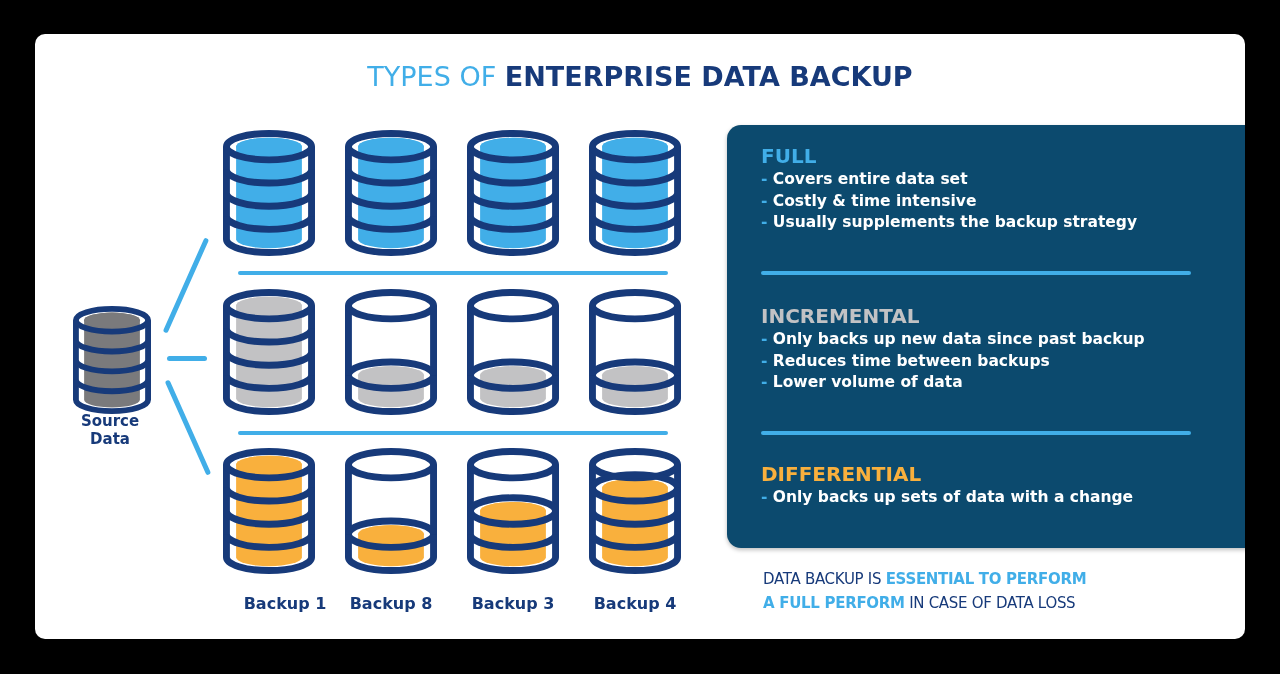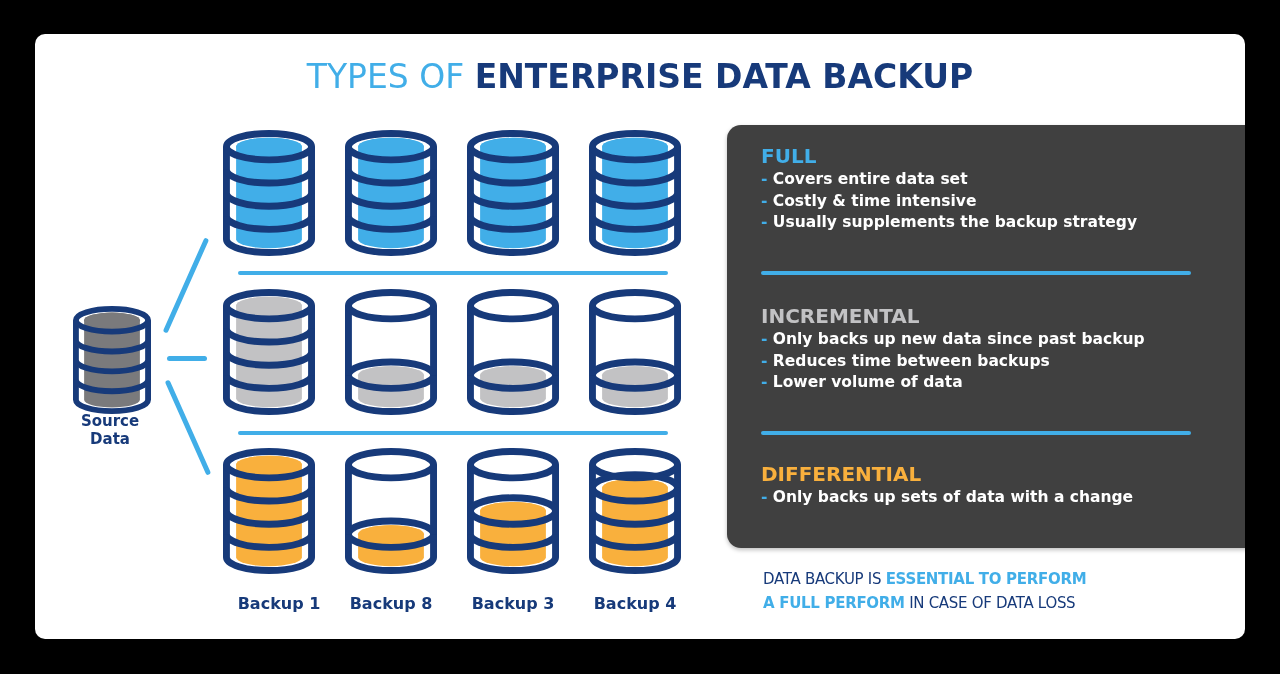--- a/index.html
+++ b/index.html
@@ -7,21 +7,21 @@
       width: 1280px; height: 674px; background: #000000;
       position: relative; overflow: hidden;
       font-family: "Liberation Sans", sans-serif;
     }
     .card {
       position: absolute; left: 35px; top: 34px; width: 1210px; height: 605px;
       background: #ffffff; border-radius: 10px; overflow: hidden;
     }
     .title {
       position: absolute; left: 0; top: 23px; width: 1210px; text-align: center;
-      font-family: "DejaVu Sans", sans-serif; font-size: 33px; letter-spacing: 0px;
+      font-family: "DejaVu Sans", sans-serif; font-size: 27px; letter-spacing: 0px;
       line-height: 40px; white-space: nowrap;
     }
     .title .light { color: #41aee8; font-weight: normal; }
     .title .bold { color: #173a7a; font-weight: bold; }
 
     .cyl { position: absolute; }
     .divider {
       position: absolute; height: 4px; background: #41aee8; border-radius: 2px;
     }
     .fan-line {
@@ -33,21 +33,21 @@
       color: #173a7a; font-weight: bold; font-size: 15px; line-height: 18px;
       font-family: "DejaVu Sans", sans-serif;
     }
     .backup-label {
       position: absolute; top: 560px; width: 120px; text-align: center;
       color: #173a7a; font-weight: bold; font-size: 16px;
       font-family: "DejaVu Sans", sans-serif;
     }
     .panel {
       position: absolute; left: 692px; top: 91px; width: 530px; height: 423px;
-      background: #404040; border-radius: 14px 0 0 14px;
+      background: #0c4a6e; border-radius: 14px 0 0 14px;
       box-shadow: 0 2px 4px rgba(0,0,0,0.25);
     }
     .sec { position: absolute; left: 34px; }
     .sec-title {
       font-family: "DejaVu Sans", sans-serif; font-weight: bold; font-size: 20px;
       line-height: 22px; margin-bottom: 2px;
     }
     .sec-item {
       color: #ffffff; font-family: "DejaVu Sans", sans-serif; font-weight: bold;
       font-size: 15.5px; line-height: 21.5px; white-space: nowrap;
@@ -195,21 +195,21 @@
           <path d="M 3.450000000000003 39.839999999999996 A 42.55 13.229999999999999 0 0 0 88.55 39.839999999999996" fill="none" stroke="#173a7a" stroke-width="6.8999999999999995"></path>
           <path d="M 3.450000000000003 62.99999999999999 A 42.55 13.229999999999999 0 0 0 88.55 62.99999999999999" fill="none" stroke="#173a7a" stroke-width="6.8999999999999995"></path>
           <path d="M 3.450000000000003 86.16 A 42.55 13.229999999999999 0 0 0 88.55 86.16" fill="none" stroke="#173a7a" stroke-width="6.8999999999999995"></path>
           <path d="M 3.450000000000003 39.839999999999996 A 42.55 13.229999999999999 0 0 1 88.55 39.839999999999996" fill="none" stroke="#173a7a" stroke-width="6.8999999999999995"></path>
         </svg></div>
     </div>
 
   <div class="divider" style="left:203px; top:237px; width:430px;"></div>
   <div class="divider" style="left:203px; top:397px; width:430px;"></div>
 
-  <div class="backup-label" style="left:184px;">Backup 1</div>
+  <div class="backup-label" style="left:190px;">Backup 1</div>
   <div class="backup-label" style="left:296px;">Backup 8</div>
   <div class="backup-label" style="left:418px;">Backup 3</div>
   <div class="backup-label" style="left:540px;">Backup 4</div>
 
   <div class="panel">
     <div class="sec" style="top:20px;">
       <div class="sec-title" style="color:#41aee8;">FULL</div>
       <div class="sec-item"><span class="dash">- </span><span>Covers entire data set</span></div>
       <div class="sec-item"><span class="dash">- </span><span>Costly &amp; time intensive</span></div>
       <div class="sec-item"><span class="dash">- </span><span>Usually supplements the backup strategy</span></div>

